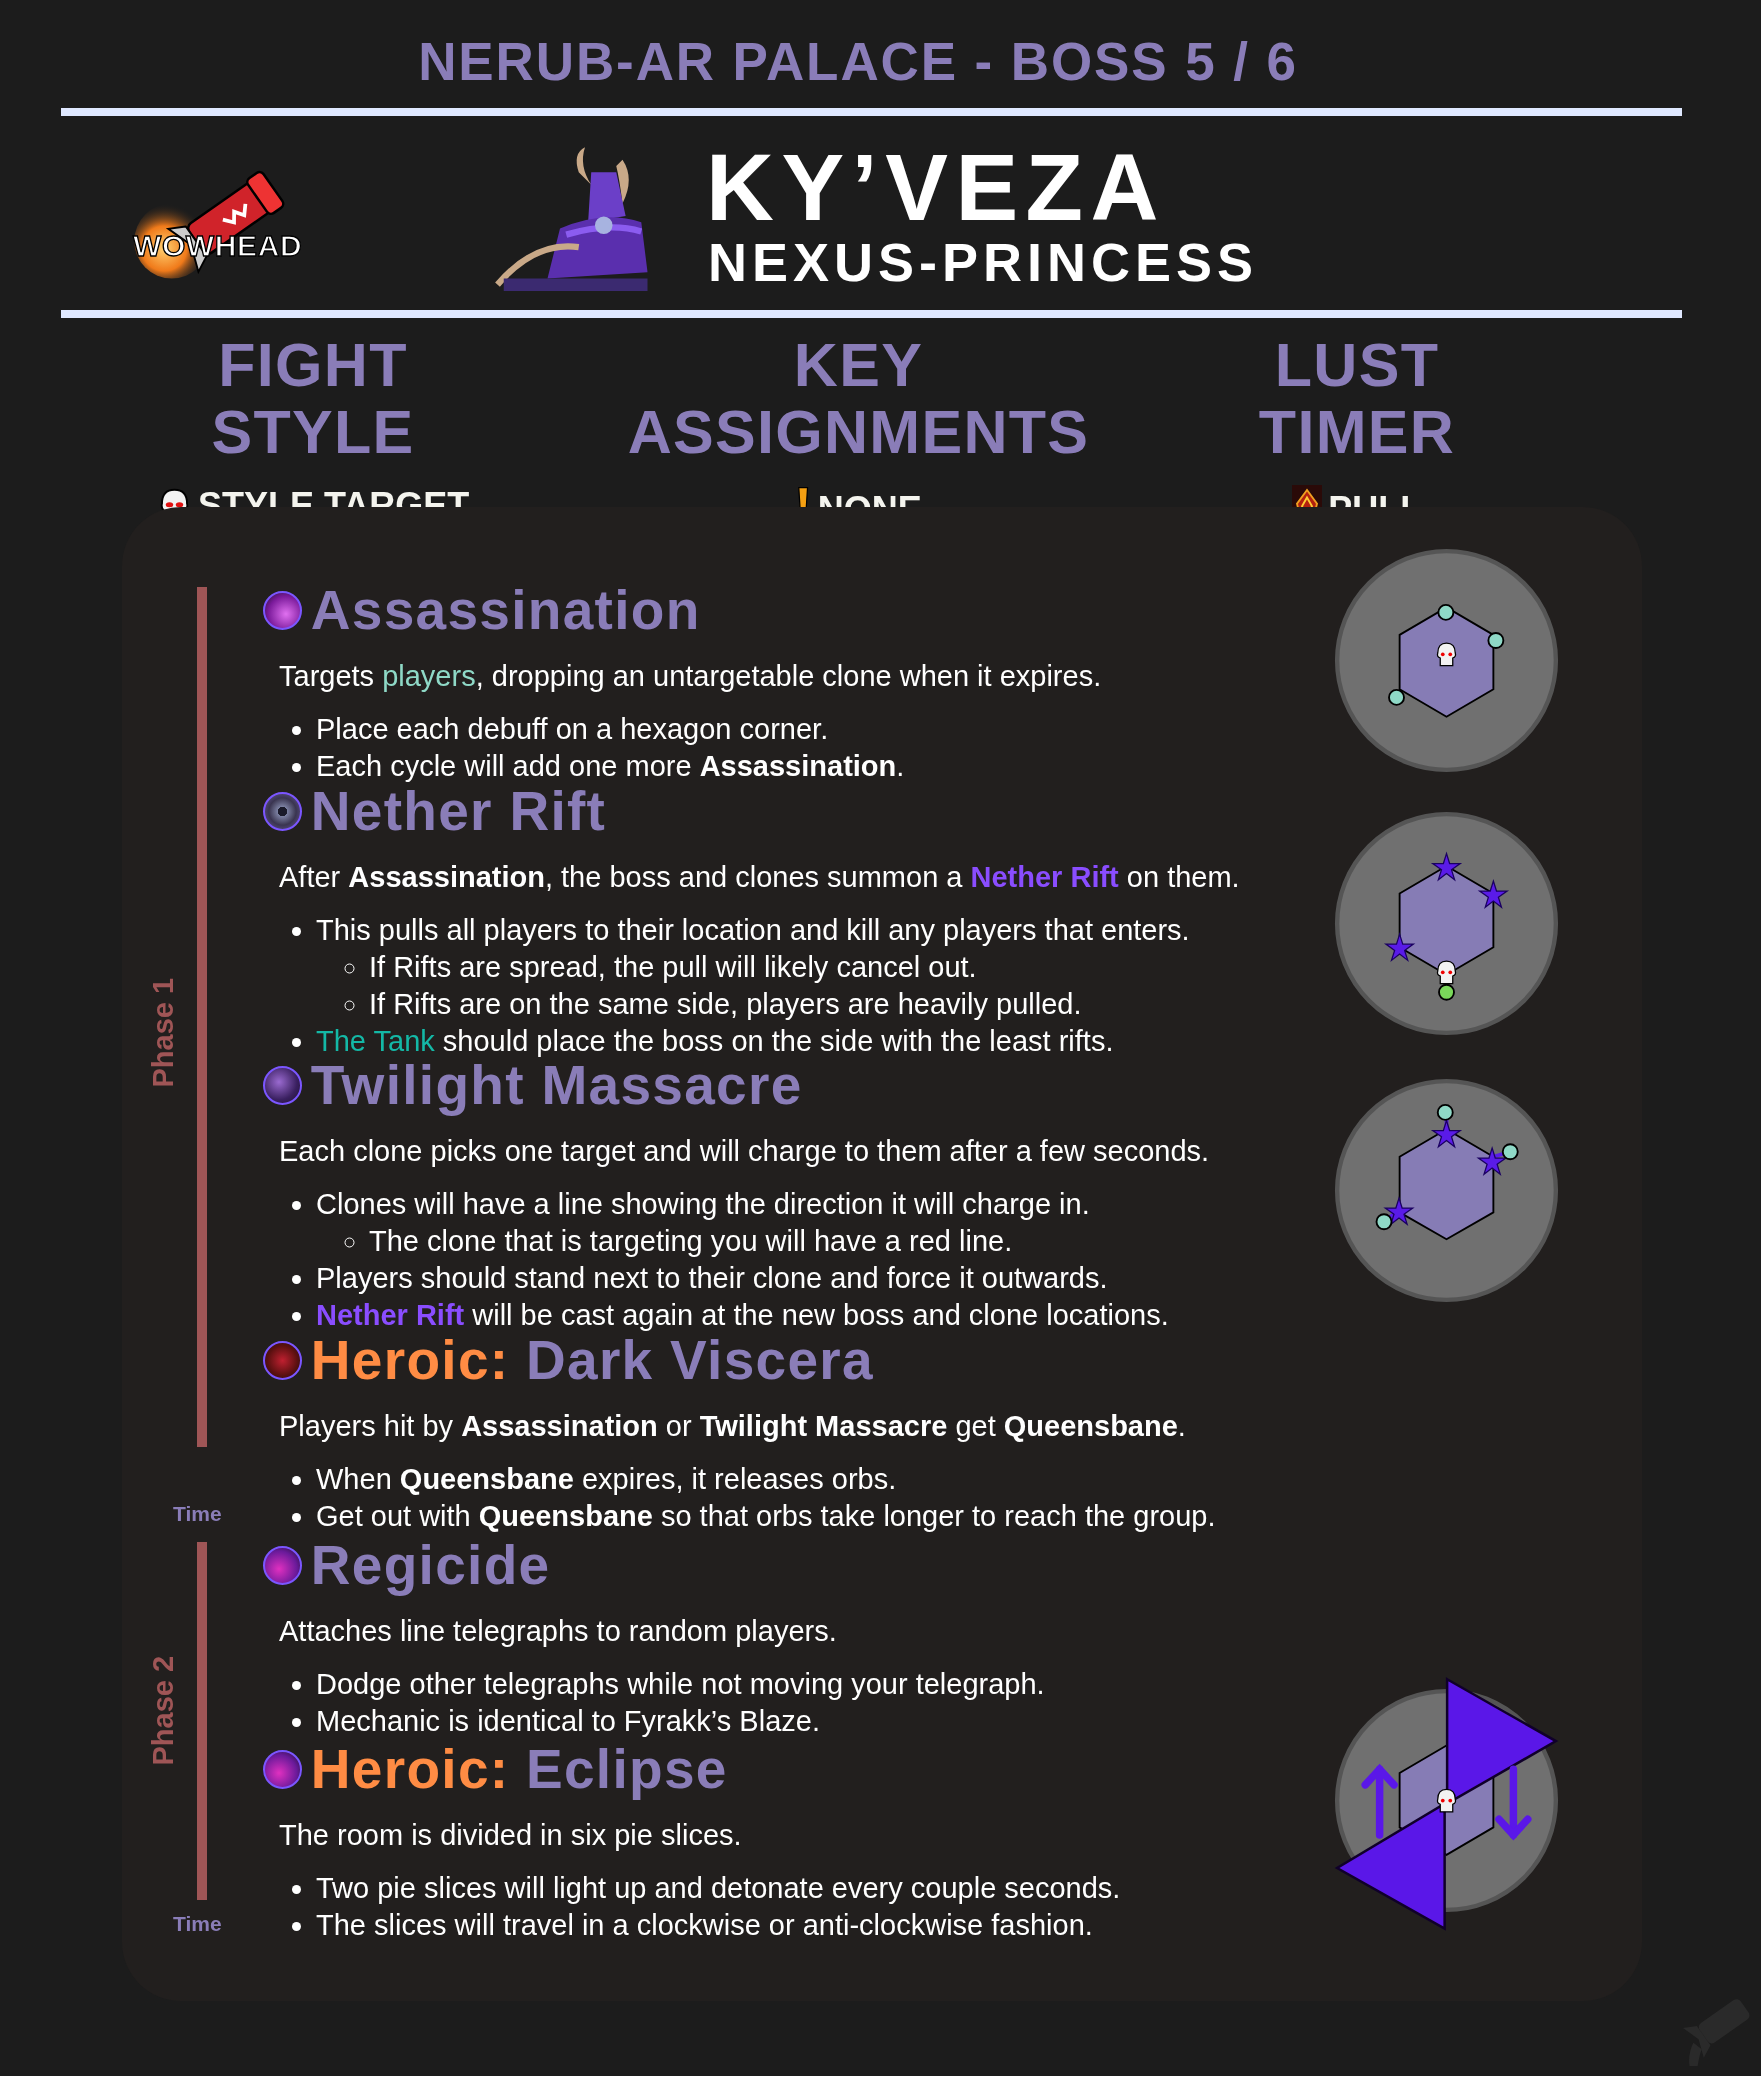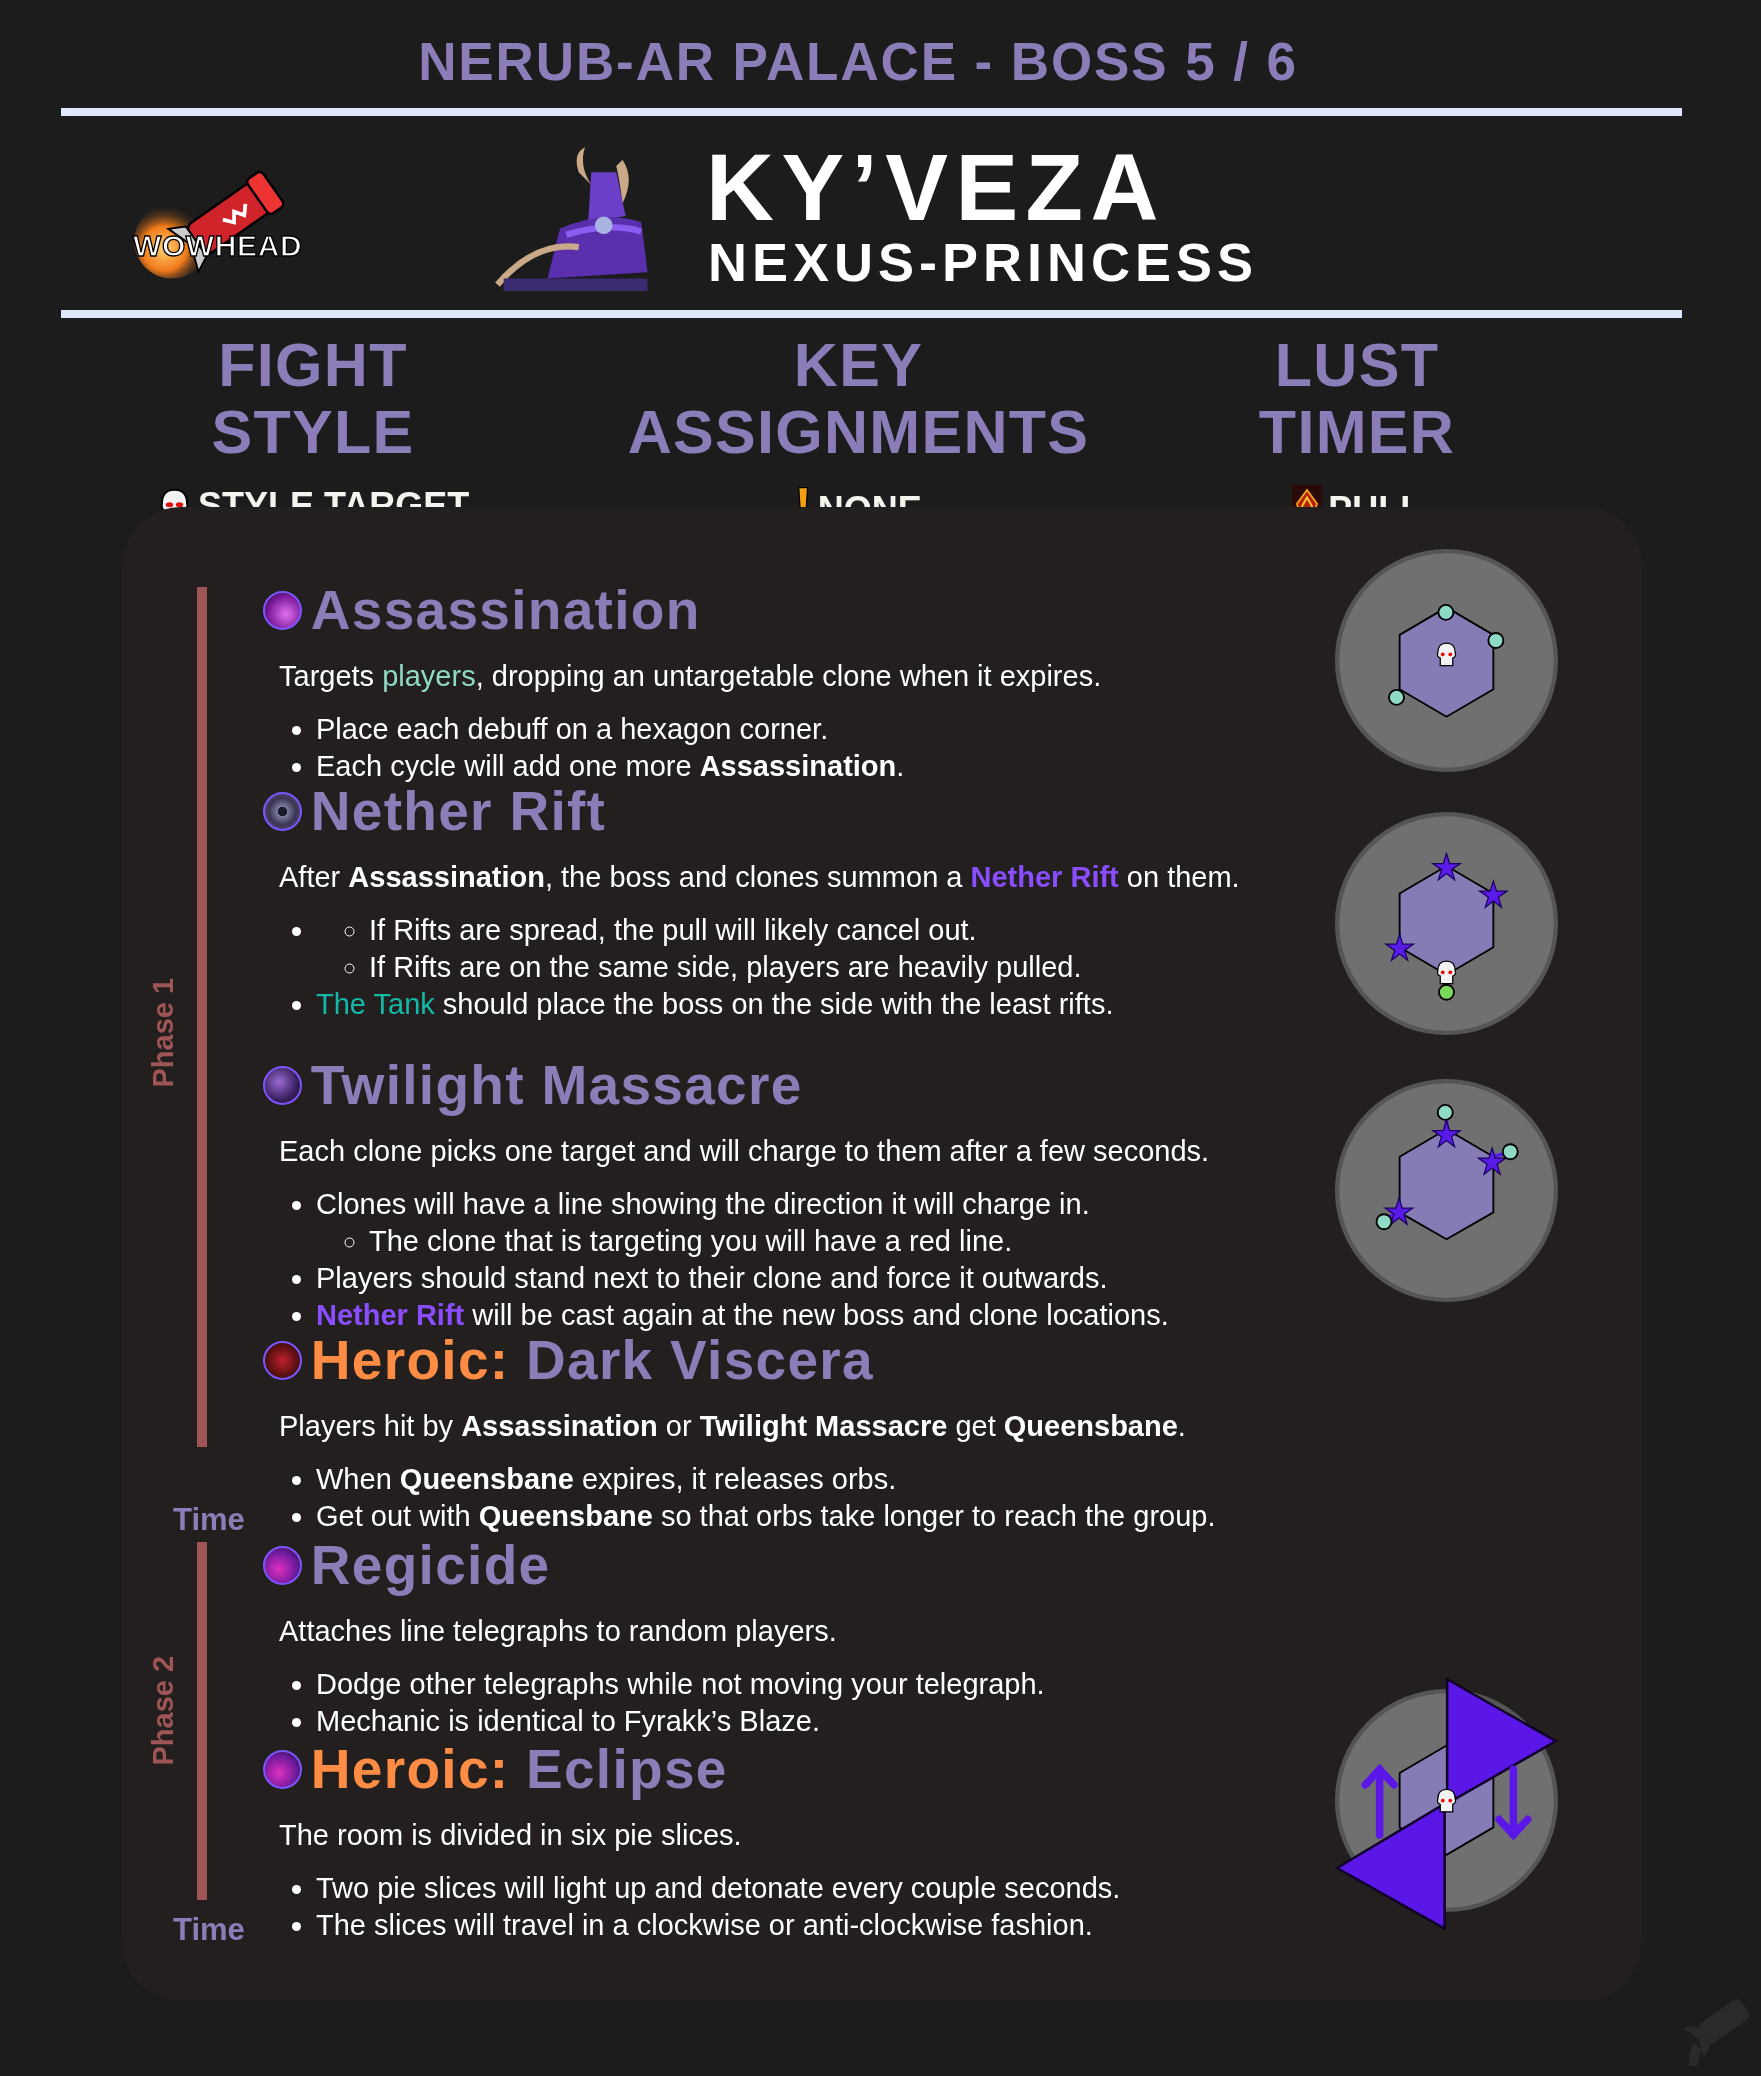--- a/index.html
+++ b/index.html
@@ -40,21 +40,21 @@
 
   
   .tl-bar { background: #9f5556; width: 10px; }
   .tl-bar.p1 { left: 197px; top: 587px; height: 860px; }
   .tl-bar.p2 { left: 197px; top: 1542px; height: 358px; }
   .phase-label {
     color: #9f5556; font-size: 29px; font-weight: bold; transform: rotate(-90deg); transform-origin: center; white-space: nowrap;
   }
   .phase-label.p1 { left: 119px; top: 1027px; width: 88px; text-align: center; }
   .phase-label.p2 { left: 119px; top: 1705px; width: 88px; text-align: center; }
-  .time-label { color: #8a7db8; font-size: 31px; font-weight: bold; left: 173px; }
+  .time-label { color: #8a7db8; font-size: 21px; font-weight: bold; left: 173px; }
   .time-label.t1 { top: 1502px; }
   .time-label.t2 { top: 1912px; }
 
   
   .section { left: 263px; width: 1077px; }
   .sec-title { display: flex; align-items: center; gap: 8.8px; height: 63px; }
   .sec-icon { width: 39px; height: 39px; border-radius: 50%; border: 2.5px solid #7b56ff; box-sizing: border-box; flex: none; }
   .sec-name { font-size: 55px; font-weight: bold; color: #8a7db8; letter-spacing: 1.3px; line-height: 1; }
   .heroic { color: #ff8c44; }
   .body-text { font-size: 29px; line-height: 37px; color: #ffffff; }
@@ -174,21 +174,21 @@
 </div>
 
 <div class="abs section" style="top:780px;">
   <div class="sec-title">
     <div class="sec-icon" style="background: radial-gradient(circle, #1a1a2a 18%, #7a7fa0 20%, #3a3550 55%, #6a5aa0);"></div>
     <span class="sec-name">Nether Rift</span>
   </div>
   <div class="body-text">
     <p><span>After </span><span class="b">Assassination</span><span>, the boss and clones summon a </span><span class="violet">Nether Rift</span><span> on them.</span></p>
     <ul>
-      <li>
+      <li><span>This pulls all players to their location and kill any players that enters.</span>
         <ul>
           <li>If Rifts are spread, the pull will likely cancel out.</li>
           <li>If Rifts are on the same side, players are heavily pulled.</li>
         </ul>
       </li>
       <li><span class="green">The Tank</span><span> should place the boss on the side with the least rifts.</span></li>
     </ul>
   </div>
 </div>
 

